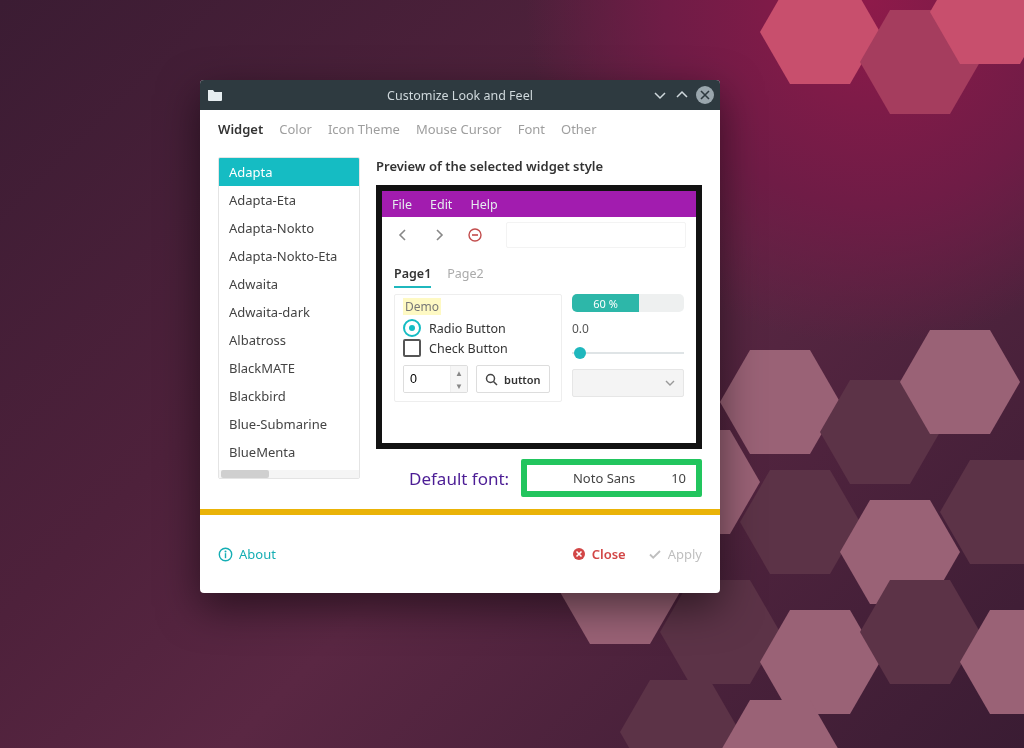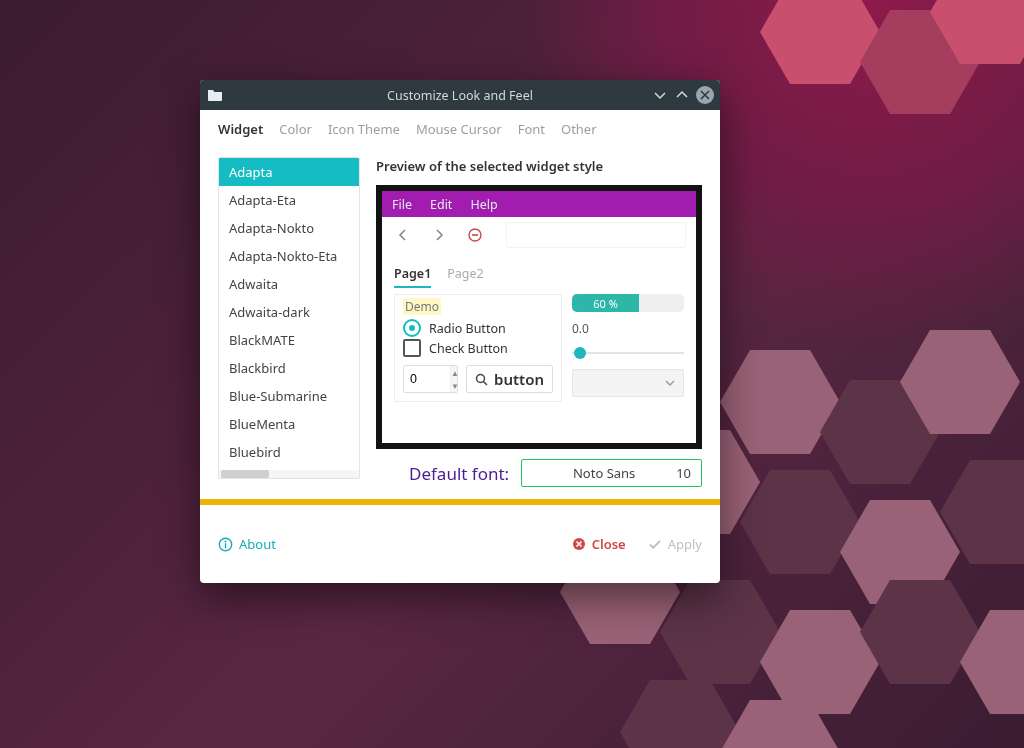--- a/index.html
+++ b/index.html
@@ -54,33 +54,33 @@
   .pv-frame .legend{position:relative;top:-2px;background:#fef9c3;font-size:12px;color:#777;padding:0 2px;}
   .pv-radio,.pv-check{display:flex;align-items:center;gap:8px;font-size:12.5px;color:#333;margin:2px 0;}
   .pv-radio .rdot{width:14px;height:14px;border:2px solid #15bcc3;border-radius:50%;display:flex;align-items:center;justify-content:center;}
   .pv-radio .rdot::after{content:"";width:6px;height:6px;background:#15bcc3;border-radius:50%;}
   .pv-check .cbox{width:14px;height:14px;border:2px solid #555;border-radius:2px;}
   .pv-spinrow{display:flex;gap:8px;margin-top:8px;align-items:center;}
   .pv-spin{display:flex;border:1px solid #ddd;border-radius:2px;overflow:hidden;height:26px;}
   .pv-spin input{width:34px;border:none;outline:none;padding:0 6px;font-size:12.5px;}
   .pv-spin .arrows{width:16px;background:#f6f6f6;border-left:1px solid #eee;display:flex;flex-direction:column;}
   .pv-spin .arrows div{flex:1;display:flex;align-items:center;justify-content:center;font-size:8px;color:#888;}
-  .pv-btn{display:flex;align-items:center;gap:6px;border:1px solid #ddd;border-radius:2px;height:26px;padding:0 8px;font-weight:600;font-size:15px;}
+  .pv-btn{display:flex;align-items:center;gap:6px;border:1px solid #ddd;border-radius:2px;height:26px;padding:0 8px;font-weight:600;font-size:11px;}
   .pv-rightcol{flex:1;display:flex;flex-direction:column;gap:8px;}
   .pv-progress{height:18px;background:#eef0f0;border-radius:5px;position:relative;overflow:hidden;}
   .pv-progress .fill{position:absolute;left:0;top:0;bottom:0;width:60%;background:#2db7a9;display:flex;align-items:center;justify-content:center;color:#fff;font-size:11px;}
   .pv-scalelbl{font-size:12px;color:#555;}
   .pv-slider{height:16px;position:relative;}
   .pv-slider .track{position:absolute;left:0;right:0;top:7px;height:2px;background:#dfe4e6;}
   .pv-slider .thumb{position:absolute;left:2px;top:2px;width:12px;height:12px;border-radius:50%;background:#1fb7bd;}
   .pv-combo{height:26px;border:1px solid #e6e6e6;background:#f4f4f4;border-radius:2px;display:flex;align-items:center;justify-content:flex-end;padding:0 8px;color:#888;}
   
   .fontrow{display:flex;align-items:center;gap:12px;}
   .fontrow .lbl{color:#4c1d95;font-size:17px;margin-left:33px;}
-  .fontrow .fontbtn{flex:1;display:flex;border:1px solid #22c55e;border-radius:2px;height:26px;align-items:center;padding:0 10px;justify-content:space-between;}
+  .fontrow .fontbtn{flex:1;display:flex;border:6px solid #22c55e;border-radius:2px;height:26px;align-items:center;padding:0 10px;justify-content:space-between;}
   .fontrow .fontbtn .name{flex:1;text-align:center;color:#444;}
   .fontrow .fontbtn .size{color:#444;}
   
   .footer{height:46px;border-top:6px solid #eab308;display:flex;align-items:center;padding:16px 18px;justify-content:space-between;}
   .about{display:flex;align-items:center;gap:6px;color:#15aeb4;cursor:pointer;}
   .btns{display:flex;align-items:center;gap:22px;}
   .btns .btn{display:flex;align-items:center;gap:6px;font-size:13px;}
   .btns .close{color:#d24646;font-weight:600;}
   .btns .apply{color:#bfbfbf;}
   svg{flex:none;}
@@ -149,20 +149,21 @@
   <div class="body">
 
     <div class="themelist">
       <div class="items">
         <div class="row selected">Adapta</div>
         <div class="row">Adapta-Eta</div>
         <div class="row">Adapta-Nokto</div>
         <div class="row">Adapta-Nokto-Eta</div>
         <div class="row">Adwaita</div>
         <div class="row">Adwaita-dark</div>
+        <div class="row">Albatross</div>
         <div class="row">BlackMATE</div>
         <div class="row">Blackbird</div>
         <div class="row">Blue-Submarine</div>
         <div class="row">BlueMenta</div>
         <div class="row">Bluebird</div>
 
       </div>
       <div class="scrollbar">
           <div class="thumb"></div>
         </div>

